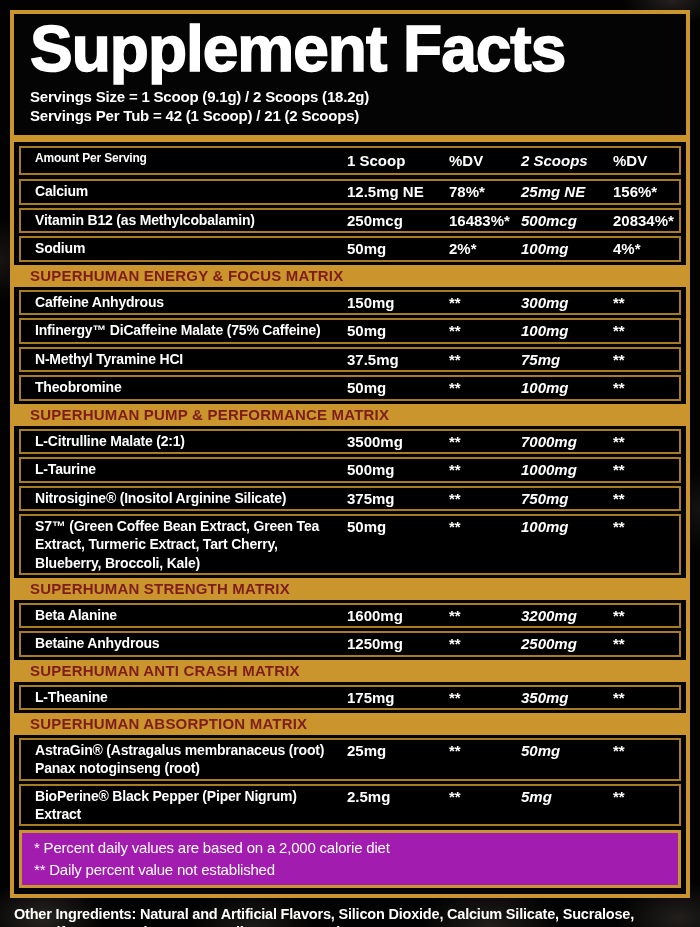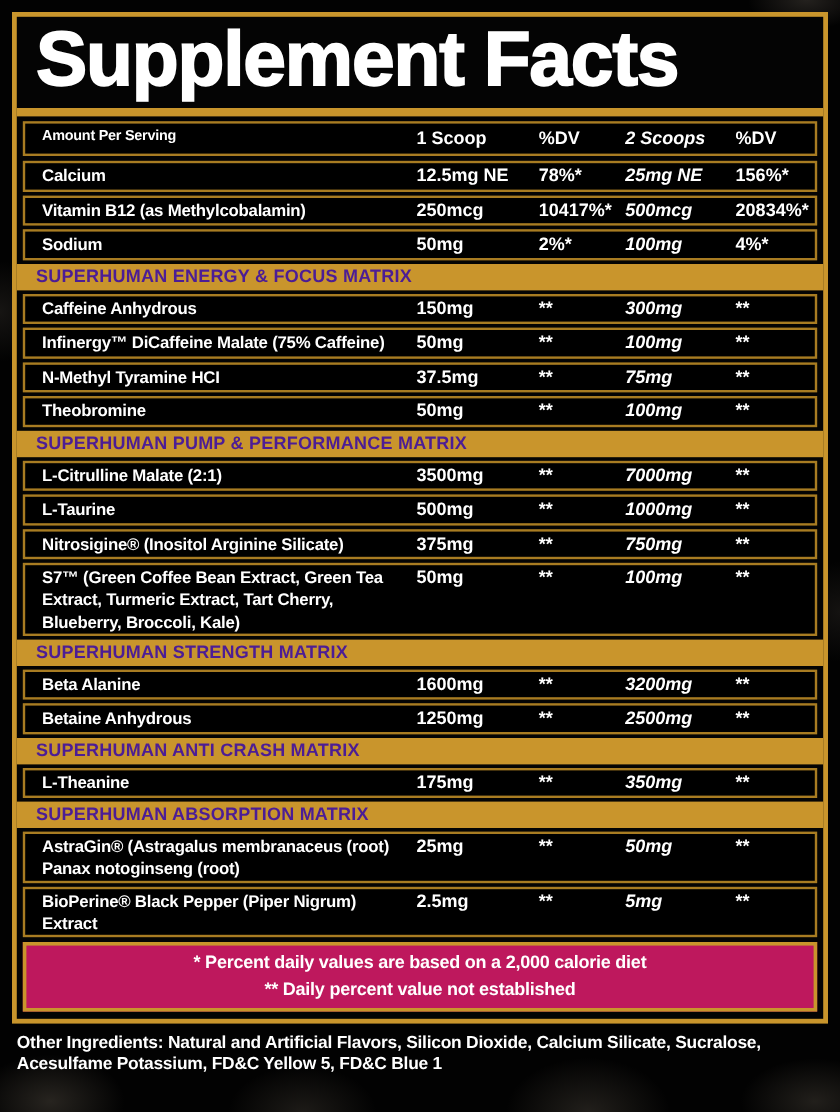--- a/index.html
+++ b/index.html
@@ -48,44 +48,47 @@
     font-weight:bold;
   }
   .thead { margin-top:0; margin-bottom:4px; padding-top:3px; padding-bottom:3px; }
   .cell { line-height:1.3; }
   .cell.name { font-size:14px; letter-spacing:-0.2px; padding-right:6px; }
   .thead .cell.name { font-size:12px; letter-spacing:-0.2px; }
   .cell.v1, .cell.v2 { font-size:15px; text-align:left; }
   .cell.v2 { padding-left:12px;font-style:italic; }
   .cell.d1, .cell.d2 { font-size:15px; }
   .band {
-    background:var(--gold,#c9952c); color:#4c1d95;
+    background:var(--gold,#c9952c); color:#7f1d1d;
     font-size:15px; font-weight:bold; letter-spacing:0.2px;
     padding:2px 16px 3px; margin:0 0 3px;
   }
   .footnotes {
     border:3px solid var(--gold,#c9952c);
     margin:4px 5px 6px; padding:4px 12px;
-    font-size:15px; font-weight:bold; line-height:1.45; letter-spacing:-0.2px;
-    background:#be185d;
-    text-align:center;
+    font-size:15px; font-weight:normal; line-height:1.45; letter-spacing:-0.2px;
+    background:#a21caf;
   }
   .other {
     position:relative; z-index:1;
     margin:7px 4px 0; font-size:14.5px; font-weight:bold; line-height:1.3;
     letter-spacing:-0.2px;
   }
 </style>
 </head>
 <body>
 
 <div class="label">
 
   <div class="title-block">
     <div class="title">Supplement Facts</div>
+    <div class="servings">
+      <div class="serv-line">Servings Size = 1 Scoop (9.1g) / 2 Scoops (18.2g)</div>
+      <div class="serv-line">Servings Per Tub = 42 (1 Scoop) / 21 (2 Scoops)</div>
+    </div>
   </div>
 
   <div class="divider"></div>
 
   <div class="table-area">
     <div class="thead">
       <div class="cell name">Amount Per Serving</div>
       <div class="cell v1">1 Scoop</div>
       <div class="cell d1">%DV</div>
       <div class="cell v2">2 Scoops</div>
@@ -95,21 +98,21 @@
         <div class="row">
           <div class="cell name">Calcium</div>
           <div class="cell v1">12.5mg NE</div>
           <div class="cell d1">78%*</div>
           <div class="cell v2">25mg NE</div>
           <div class="cell d2">156%*</div>
         </div>
         <div class="row">
           <div class="cell name">Vitamin B12 (as Methylcobalamin)</div>
           <div class="cell v1">250mcg</div>
-          <div class="cell d1">10417%*</div>
+          <div class="cell d1">16483%*</div>
           <div class="cell v2">500mcg</div>
           <div class="cell d2">20834%*</div>
         </div>
         <div class="row">
           <div class="cell name">Sodium</div>
           <div class="cell v1">50mg</div>
           <div class="cell d1">2%*</div>
           <div class="cell v2">100mg</div>
           <div class="cell d2">4%*</div>
         </div>

